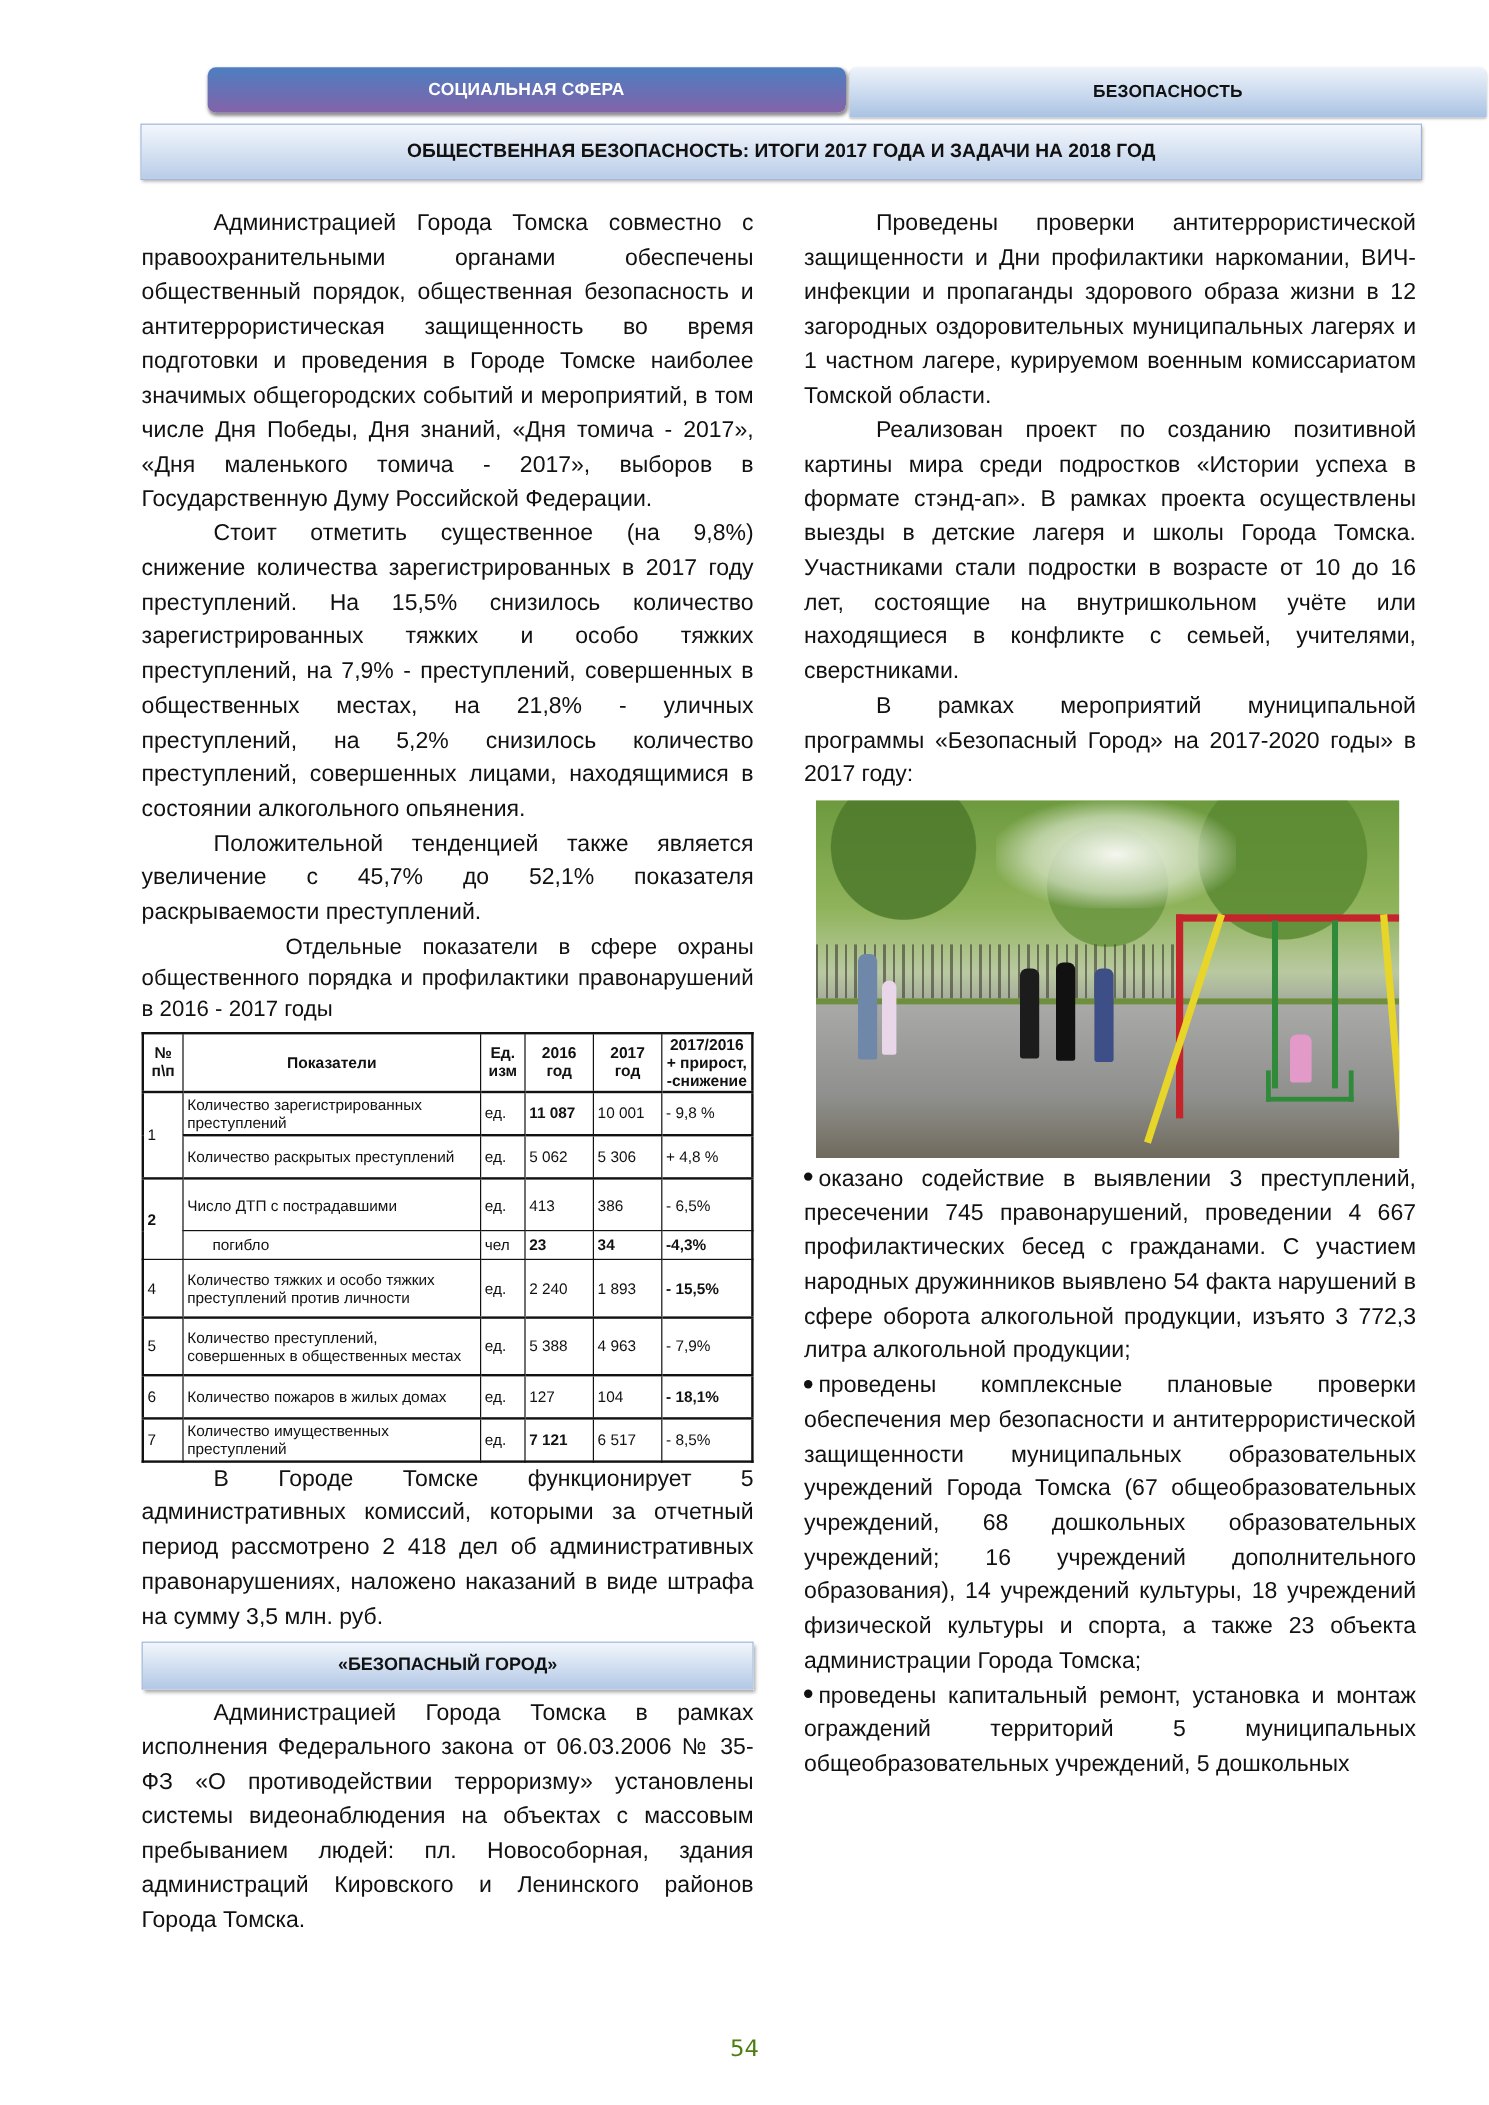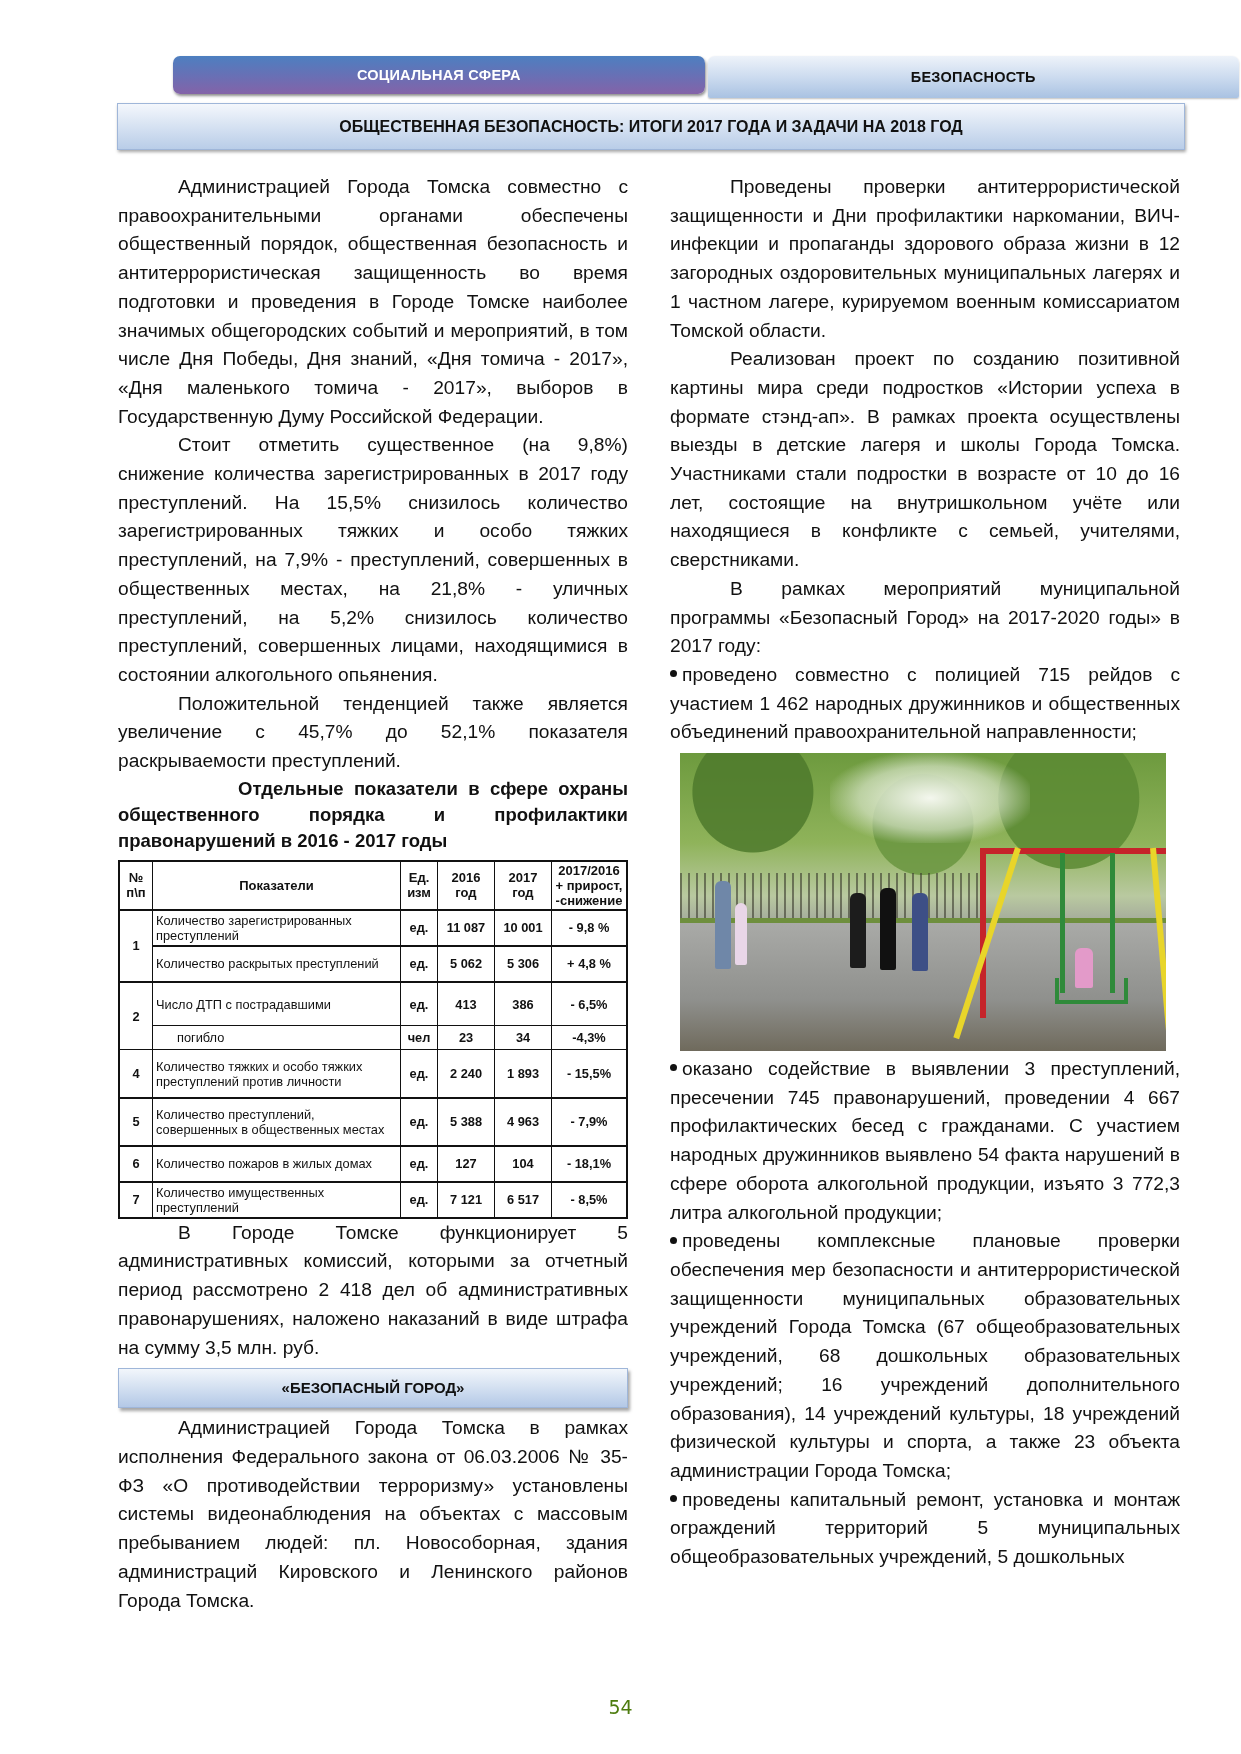--- a/index.html
+++ b/index.html
@@ -18,27 +18,27 @@
                 border: 1px solid #9fb6d9; box-shadow: 1px 2px 3px rgba(0,0,0,0.35);
                 display: flex; align-items: center; justify-content: center;
                 font-weight: bold; font-size: 16px; color: #111; }
   .col { position: absolute; font-size: 19.2px; line-height: 28.7px; text-align: justify; }
   .col.left { left: 118px; top: 173px; width: 510px; }
   .col.right { left: 670px; top: 173px; width: 510px; }
   .col p { margin: 0; text-indent: 60px; }
   .col p.bullet { text-indent: 0; }
   .bullet-dot { display: inline-block; width: 7px; height: 7px; background: #111; border-radius: 50%;
                 margin-right: 5px; vertical-align: middle; position: relative; top: -2px; }
-  .caption { font-weight: bold; font-size: 18.5px; line-height: 26px; margin: 0; text-align: justify; }
+  .caption { font-weight: normal; font-size: 18.5px; line-height: 26px; margin: 0; text-align: justify; }
   .caption .ind { display: inline-block; width: 60px; }
   table.stats { border-collapse: collapse; width: 510px; margin-top: 6px; font-size: 12.8px; line-height: 15px; }
   table.stats th, table.stats td { border: 1px solid #111; padding: 1px 3px; vertical-align: middle; }
   table.stats { border: 2px solid #111; }
   table.stats th { font-weight: bold; text-align: center; font-size: 13px; }
-  table.stats td.c { text-align: center; font-weight: bold; }
+  table.stats td.c { text-align: left; }
   table.stats td.l { text-align: left; }
   table.stats tr.thick td { border-top: 2px solid #111; }
   .b { font-weight: bold; }
   .sub-band { height: 38px; margin: 6px 0 6px 0;
               background: linear-gradient(to bottom, #f2f6fb 0%, #d6e2f2 45%, #b3c8e6 100%);
               border: 1px solid #9fb6d9; box-shadow: 2px 3px 3px rgba(0,0,0,0.35);
               display: flex; align-items: center; justify-content: center;
               font-weight: bold; font-size: 15px; text-indent: 0; }
   .photo { width: 486px; height: 298px; margin: 6px 0 4px 10px; position: relative; overflow: hidden;
            background: linear-gradient(to bottom, #6d9a3e 0%, #8fb35a 30%, #b9c9a0 48%, #9c9e9a 60%, #8b8d8b 80%, #7d7a70 100%); }
@@ -159,21 +159,20 @@
 
   <p>В Городе Томске функционирует 5 административных комиссий, которыми за отчетный период рассмотрено 2 418 дел об административных правонарушениях, наложено наказаний в виде штрафа на сумму 3,5 млн. руб.</p>
   <div class="sub-band">«БЕЗОПАСНЫЙ ГОРОД»</div>
   <p>Администрацией Города Томска в рамках исполнения Федерального закона от 06.03.2006 № 35-ФЗ «О противодействии терроризму» установлены системы видеонаблюдения на объектах с массовым пребыванием людей: пл. Новособорная, здания администраций Кировского и Ленинского районов Города Томска.</p>
 </div>
 
 <div class="col right">
   <p>Проведены проверки антитеррористической защищенности и Дни профилактики наркомании, ВИЧ-инфекции и пропаганды здорового образа жизни в 12 загородных оздоровительных муниципальных лагерях и 1 частном лагере, курируемом военным комиссариатом Томской области.</p>
   <p>Реализован проект по созданию позитивной картины мира среди подростков «Истории успеха в формате стэнд-ап». В рамках проекта осуществлены выезды в детские лагеря и школы Города Томска. Участниками стали подростки в возрасте от 10 до 16 лет, состоящие на внутришкольном учёте или находящиеся в конфликте с семьей, учителями, сверстниками.</p>
   <p>В рамках мероприятий муниципальной программы «Безопасный Город» на 2017-2020 годы» в 2017 году:</p>
-  <p class="bullet"><span class="bullet-dot"></span><span>проведено совместно с полицией 715 рейдов с участием 1 462 народных дружинников и общественных объединений правоохранительной направленности;</span></p>
 
   <div class="photo" title="Патрулирование дружинниками в сквере у детской площадки">
     <div class="trees"></div>
     <div class="sky"></div>
     <div class="fence"></div>
     <div class="grass"></div>
     <div class="path"></div>
     <div class="person" style="left:35px;top:128px;height:88px;background:#6f87a8;"></div>
     <div class="person" style="left:55px;top:150px;height:62px;width:12px;background:#e9d6e8;"></div>
     <div class="person" style="left:170px;top:140px;height:75px;background:#1c1c1c;"></div>

